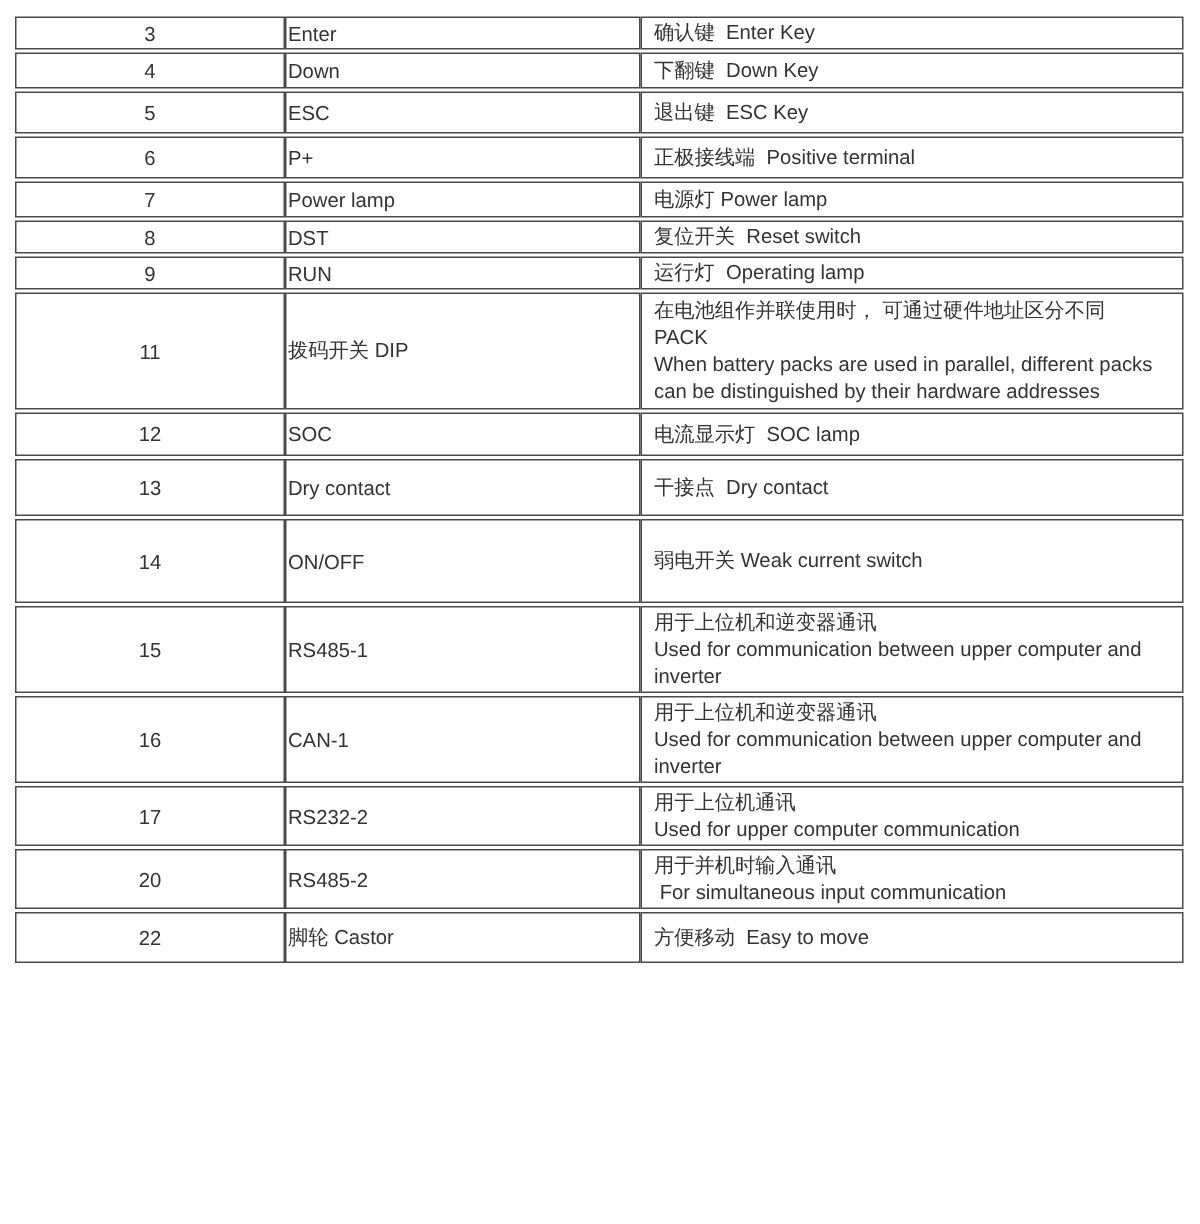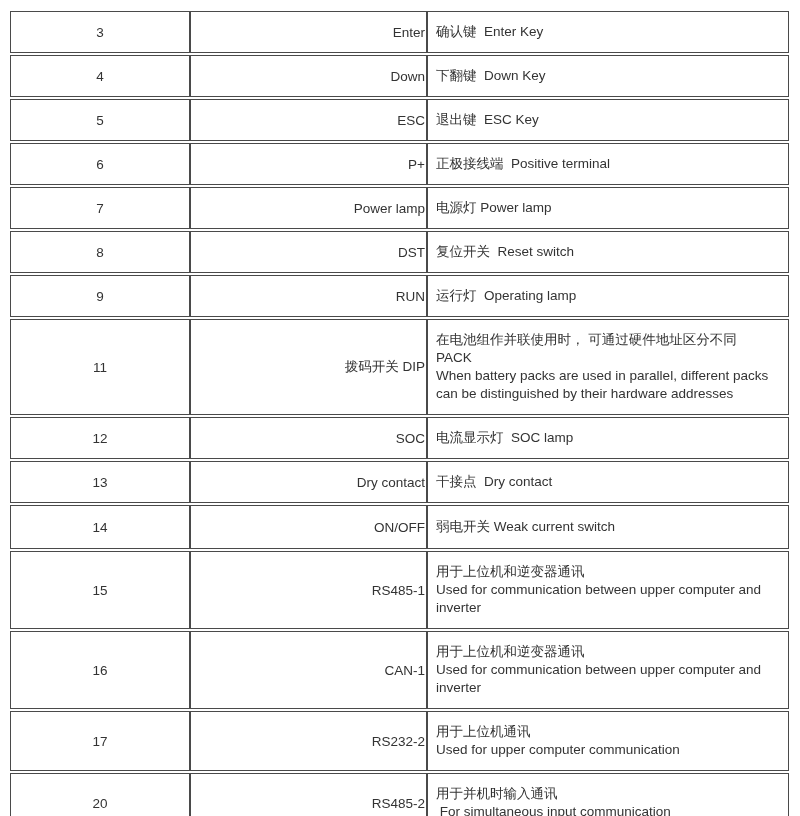--- a/index.html
+++ b/index.html
@@ -26,25 +26,25 @@
     font-family: "Liberation Sans", "DejaVu Sans", sans-serif;
     font-size: 13.5px;
     color: #333333;
     vertical-align: middle;
     overflow: hidden;
   }
   td.cell-num {
     text-align: center;
   }
   td.cell-name {
-    text-align: right;
+    text-align: left;
   }
   td.cell-desc {
     text-align: left;
-    padding: 11px 8px;
+    padding: 1px 8px;
     white-space: pre-wrap;
     line-height: 18px;
   }
 </style>
 </head>
 <body>
 
 <div class="page">
   <table class="component-table">
     <colgroup>
@@ -93,26 +93,26 @@
         <td class="cell-name">拨码开关 DIP</td>
         <td class="cell-desc">在电池组作并联使用时， 可通过硬件地址区分不同
 PACK
 When battery packs are used in parallel, different packs can be distinguished by their hardware addresses</td>
       </tr>
       <tr style="height:29px">
         <td class="cell-num">12</td>
         <td class="cell-name">SOC</td>
         <td class="cell-desc">电流显示灯  SOC lamp</td>
       </tr>
-      <tr style="height:32px">
+      <tr style="height:38px">
         <td class="cell-num">13</td>
         <td class="cell-name">Dry contact</td>
         <td class="cell-desc">干接点  Dry contact</td>
       </tr>
-      <tr style="height:44px">
+      <tr style="height:56px">
         <td class="cell-num">14</td>
         <td class="cell-name">ON/OFF</td>
         <td class="cell-desc">弱电开关 Weak current switch</td>
       </tr>
       <tr style="height:56px">
         <td class="cell-num">15</td>
         <td class="cell-name">RS485-1</td>
         <td class="cell-desc">用于上位机和逆变器通讯
 Used for communication between upper computer and inverter</td>
       </tr>

